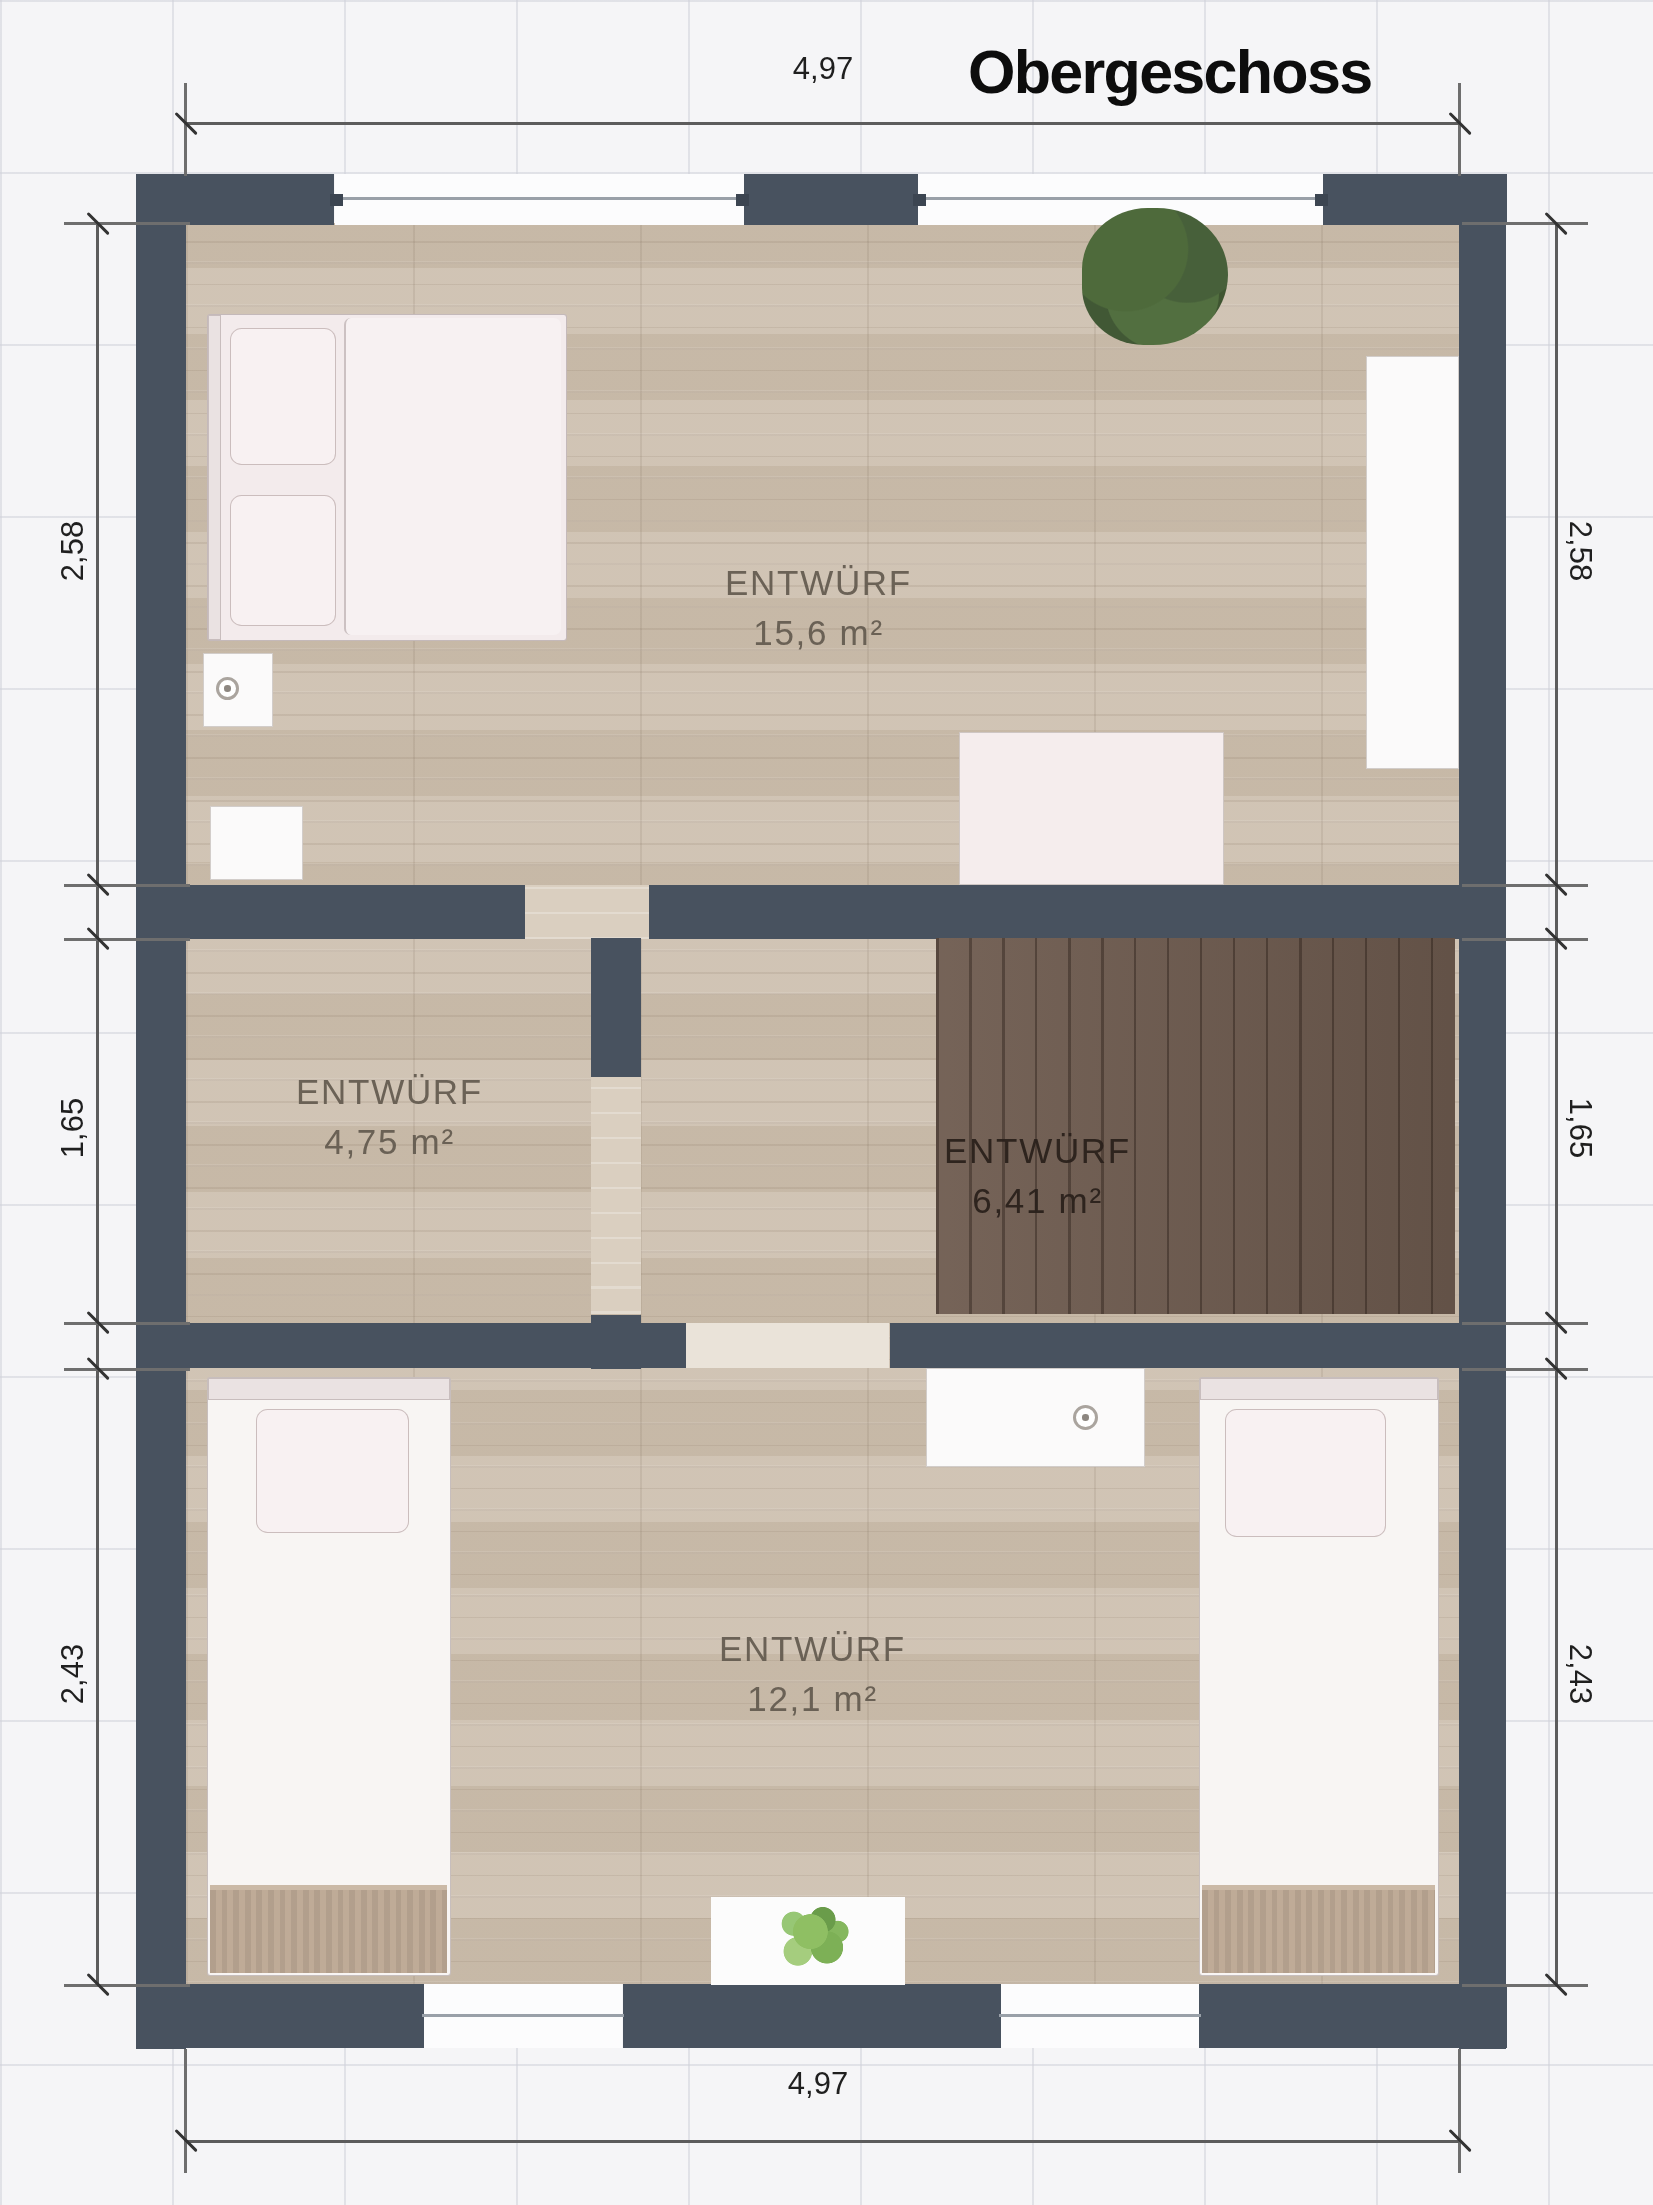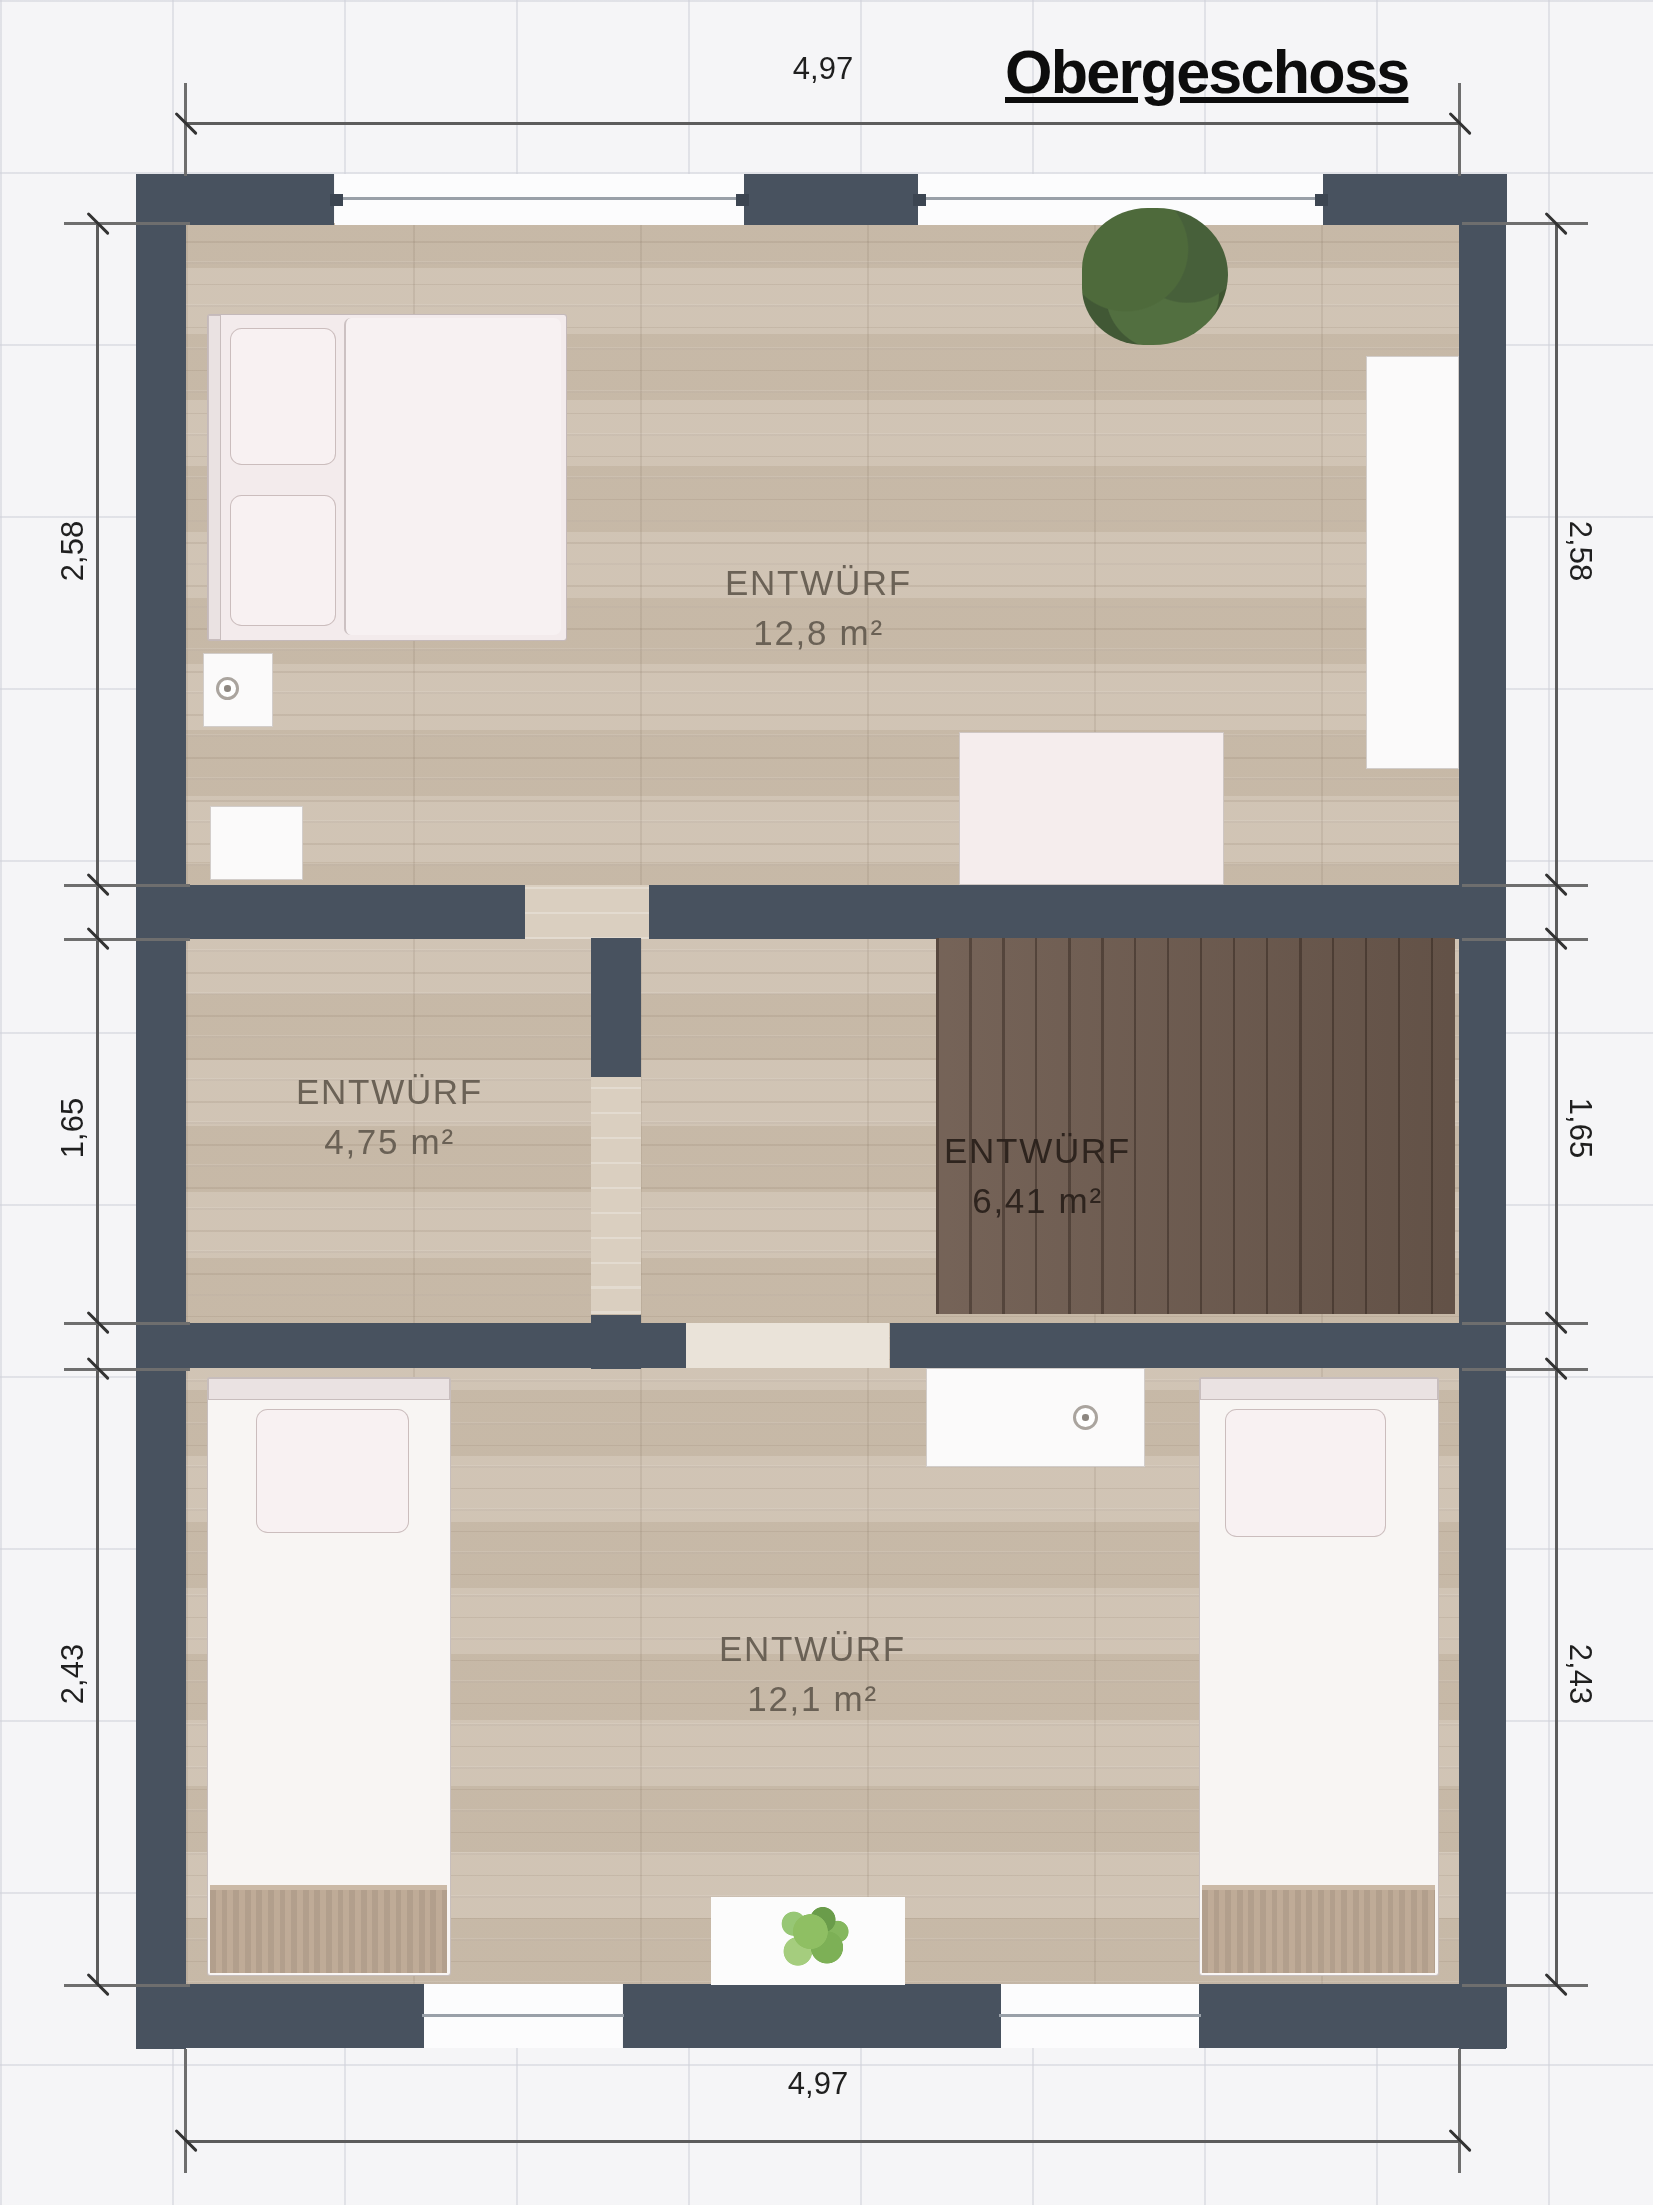--- a/index.html
+++ b/index.html
@@ -78,21 +78,21 @@
   .title{position:absolute;color:#0d0d0d;font-size:61px;font-weight:700;letter-spacing:-1.7px;white-space:nowrap;}
   .roomlabel{position:absolute;width:331px;text-align:center;color:rgba(98,89,78,.92);
     font-size:35px;font-weight:500;letter-spacing:1.7px;line-height:50px;}
   .roomlabel.dark{color:rgba(42,33,27,.95);}
 </style>
 </head>
 <body>
 
 <div class="canvas">
 
-  <div class="title" style="left:1005px;top:37px;text-decoration:underline;">Obergeschoss</div>
+  <div class="title" style="left:968px;top:37px;">Obergeschoss</div>
 
   <div class="floor" style="left:186px;top:223px;width:1273px;height:1761px;"></div>
 
   <div class="wall" style="left:136px;top:174px;width:50px;height:1875px;"></div>
   <div class="wall" style="left:1459px;top:174px;width:47px;height:1875px;"></div>
 
   <div class="wall" style="left:136px;top:174px;width:198px;height:51px;"></div>
   <div class="wall" style="left:744px;top:174px;width:174px;height:51px;"></div>
   <div class="wall" style="left:1323px;top:174px;width:184px;height:51px;"></div>
   <div class="window" style="left:335px;top:174px;width:409px;height:51px;">
@@ -165,21 +165,21 @@
     <div class="headboard" style="left:0;top:0;width:100%;height:21.5px;"></div>
     <div class="pillow" style="left:25px;top:31px;width:161px;height:128px;"></div>
     <div class="blanket" style="left:1.7px;top:507px;width:233px;height:88px;"></div>
   </div>
 
   <div class="window" style="left:711px;top:1897px;width:194px;height:88px;background:#fcfcfc;"></div>
   <div class="plant-small" style="left:773px;top:1900px;width:83px;height:79px;"></div>
 
   <div class="roomlabel" style="left:653px;top:558px;">
     <div>ENTWÜRF</div>
-    <div>12,8 m²</div>
+    <div>15,6 m²</div>
   </div>
   <div class="roomlabel" style="left:224px;top:1067px;">
     <div>ENTWÜRF</div>
     <div>4,75 m²</div>
   </div>
   <div class="roomlabel dark" style="left:872px;top:1126px;">
     <div>ENTWÜRF</div>
     <div>6,41 m²</div>
   </div>
   <div class="roomlabel" style="left:647px;top:1624px;">

